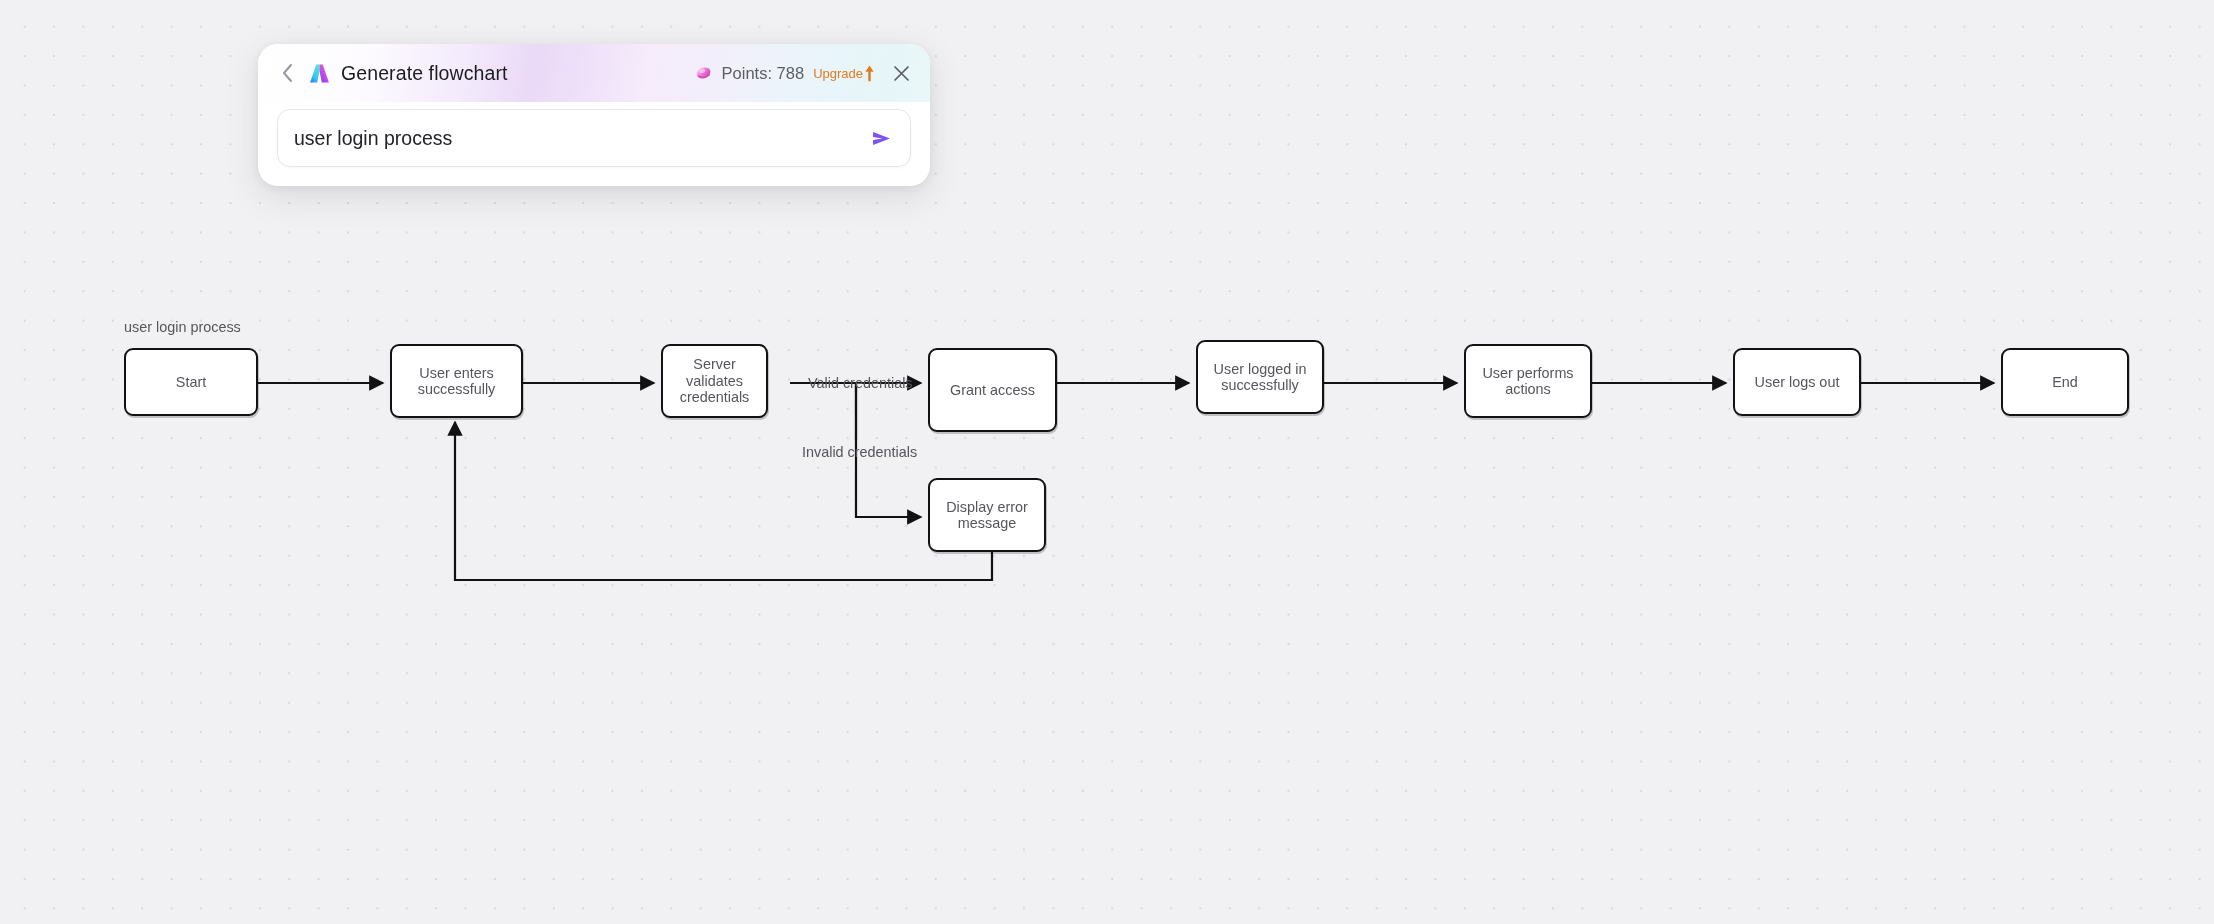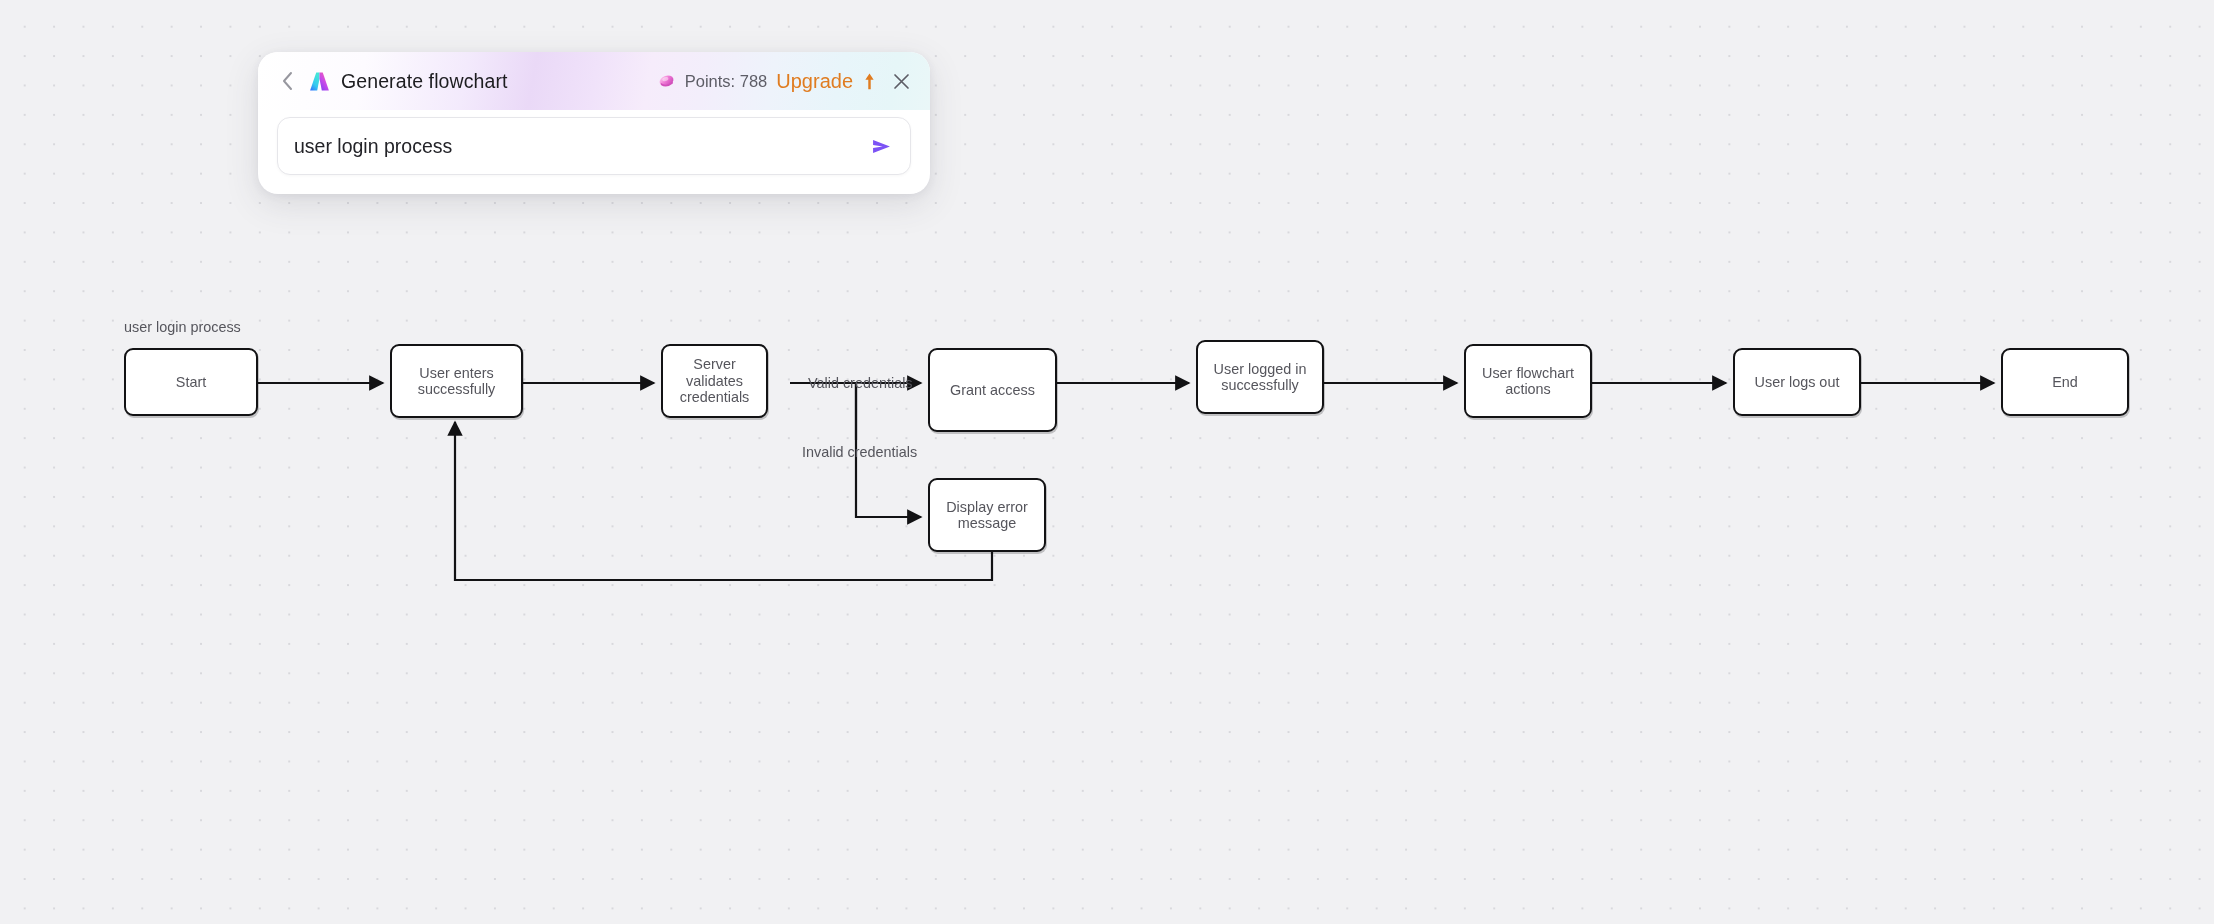--- a/index.html
+++ b/index.html
@@ -22,21 +22,21 @@
     background-image:
       radial-gradient(circle, #d8d8dc 1.2px, transparent 1.3px);
     background-size: 29.4px 29.4px;
     background-position: 10px 12px;
   }
 
   
   #dialog {
     position: absolute;
     left: 258px;
-    top: 52px;
+    top: 44px;
     width: 672px;
     height: 142px;
     border-radius: 20px;
     background: #ffffff;
     box-shadow: 0 10px 34px rgba(60,60,80,0.13), 0 2px 8px rgba(60,60,80,0.07);
     overflow: hidden;
     z-index: 10;
   }
   #dialog-header {
     position: relative;
@@ -90,27 +90,27 @@
     align-items: center;
     gap: 9px;
   }
   #gem-icon { width: 19px; height: 19px; display:block; flex:0 0 auto;}
   #points-label {
     font-size: 16.5px;
     color: #5d5d66;
     white-space: nowrap;
   }
   #upgrade-button {
-    font-size: 20px;
+    font-size: 13px;
     color: #e07c20;
     white-space: nowrap;
     cursor: pointer;
     display: flex;
     align-items: center;
-    gap: 10px;
+    gap: 0;
   }
   #upgrade-bolt { width: 13px; height: 17px; display:block;}
   #close-button {
     width: 22px; height: 22px;
     display: flex; align-items: center; justify-content: center;
     cursor: pointer;
     margin-left: 5px;
   }
 
   #prompt-row {
@@ -229,21 +229,21 @@
   <div class="node" style="left:124px; top:348px; width:134px; height:68px;">Start</div>
 
   <div class="node" style="left:390px; top:344px; width:133px; height:74px;">User enters successfully</div>
 
   <div class="node" style="left:661px; top:344px; width:107px; height:74px;">Server validates credentials</div>
 
   <div class="node" style="left:928px; top:348px; width:129px; height:84px;">Grant access</div>
 
   <div class="node" style="left:1196px; top:340px; width:128px; height:74px;">User logged in successfully</div>
 
-  <div class="node" style="left:1464px; top:344px; width:128px; height:74px;">User flowchart actions</div>
+  <div class="node" style="left:1464px; top:344px; width:128px; height:74px;">User performs actions</div>
 
   <div class="node" style="left:1733px; top:348px; width:128px; height:68px;">User logs out</div>
 
   <div class="node" style="left:2001px; top:348px; width:128px; height:68px;">End</div>
 
   <div class="node" style="left:928px; top:478px; width:118px; height:74px;">Display error message</div>
 
   <div class="edge-label" style="left:808px; top:375px;">Valid credentials</div>
 
   <div class="edge-label" style="left:802px; top:444px;">Invalid credentials</div>

